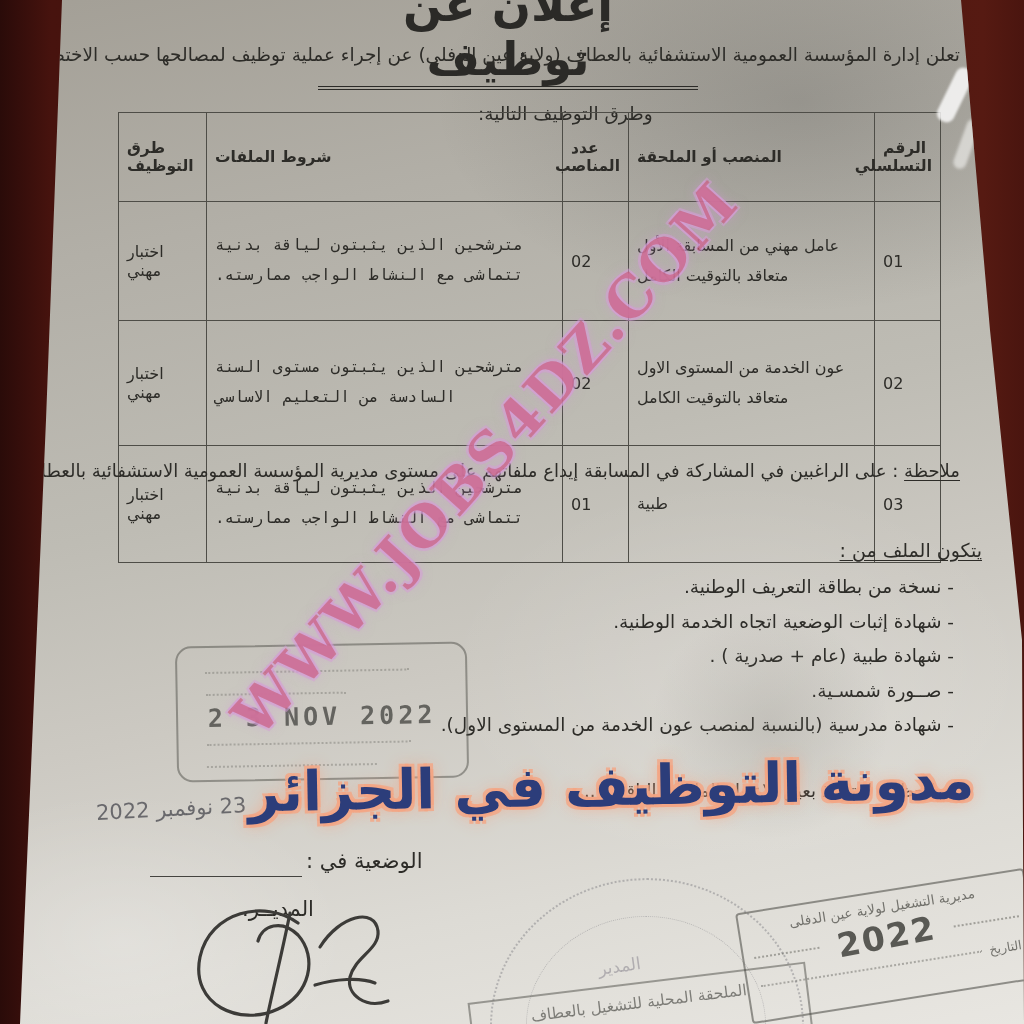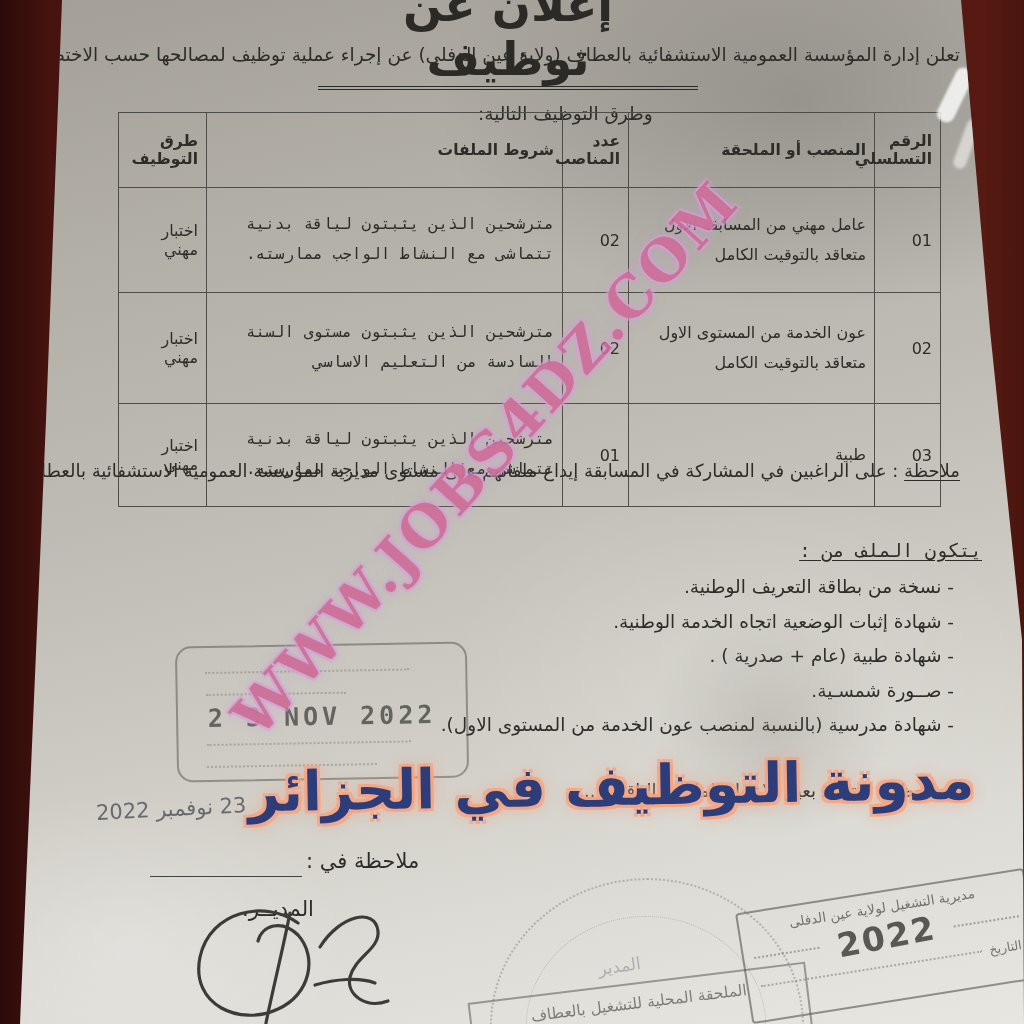--- a/index.html
+++ b/index.html
@@ -25,30 +25,30 @@
     font-size:46px;font-weight:bold;color:#2b2a27;letter-spacing:1px;
     border-bottom:4px double #2b2a27;padding-bottom:0;
   }
   .intro1{position:absolute;right:64px;top:44px;direction:rtl;text-align:right;font-size:18.5px;white-space:nowrap;}
   .intro2{position:absolute;left:478px;top:82px;direction:rtl;font-size:18.5px;white-space:nowrap;margin-top:21px;}
 
   table.jobs{
     position:absolute;left:118px;top:112px;width:822px;border-collapse:collapse;
     direction:rtl;table-layout:fixed;font-size:16px;color:#2d2c28;
   }
-  table.jobs th,table.jobs td{border:1.5px solid #4e4d47;text-align:right;vertical-align:middle;padding:8px 8px;}
+  table.jobs th,table.jobs td{border:1.5px solid #4e4d47;text-align:left;vertical-align:middle;padding:15px 8px;}
   table.jobs th{font-weight:bold;font-size:15.5px;height:58px;}
   .col-serial{width:66px;}.col-pos{width:246px;}.col-count{width:66px;}.col-cond{width:356px;}.col-meth{width:88px;}
   tr.r1 td{height:88px;} tr.r2 td{height:94px;} tr.r3 td{height:86px;}
   td.pos{text-align:right;padding-right:14px;line-height:30px;}
   td.cond{text-align:center;line-height:30px;font-family:Liberation Mono, monospace;}
 
   .note1{position:absolute;right:64px;top:460px;direction:rtl;font-size:18px;white-space:nowrap;}
   .note1b{position:absolute;right:250px;top:499px;direction:rtl;font-size:17.5px;white-space:nowrap;}
-  .fileheading{position:absolute;right:42px;top:539px;direction:rtl;font-size:19px;font-family:Liberation Mono, monospace;}
+  .fileheading{position:absolute;right:42px;top:539px;direction:rtl;font-size:19px;}
   .filelist{position:absolute;right:70px;top:570px;direction:rtl;text-align:right;font-size:18.5px;line-height:34.5px;}
   .note3{position:absolute;right:78px;top:780px;direction:rtl;font-size:18px;white-space:nowrap;}
 
   .datebox{
     position:absolute;left:176px;top:644px;width:288px;height:132px;
     border:2.5px solid rgba(80,80,74,0.5);border-radius:16px;transform:rotate(-1deg);
   }
   .datebox .dl{position:absolute;left:28px;right:56px;border-top:2px dotted rgba(95,95,88,0.35);}
   .datebox .d1{top:24px;} .datebox .d2{top:46px;right:120px;} .datebox .d3{bottom:34px;} .datebox .d4{bottom:12px;right:90px;}
   .datebox .dtext{
@@ -171,21 +171,21 @@
 
   <div class="datebox">
     <div class="dl d1"></div>
     <div class="dl d2"></div>
     <div class="dtext">2 3 NOV 2022</div>
     <div class="dl d3"></div>
     <div class="dl d4"></div>
   </div>
   <div class="hwdate">23 نوفمبر 2022</div>
 
-  <div class="place txt">ملاحظة في :</div>
+  <div class="place txt">الوضعية في :</div>
   <div class="placeline"></div>
   <div class="director txt">المديــر،</div>
 
   <svg class="sig" width="320" height="119" viewBox="0 0 320 119">
     <g fill="none" stroke="#3c3b38" stroke-width="3.2" stroke-linecap="round">
       <path d="M128 18 C 95 -6, 40 6, 30 52 C 20 100, 70 122, 108 104 C 140 90, 148 52, 128 30 C 112 14, 92 20, 88 36"></path>
       <path d="M150 42 C 170 10, 205 2, 208 26 C 210 44, 185 52, 180 72 C 176 90, 196 104, 218 96"></path>
       <path d="M120 8 C 112 48, 102 88, 96 118"></path>
       <path d="M145 80 C 165 74, 190 72, 205 78"></path>
     </g>

